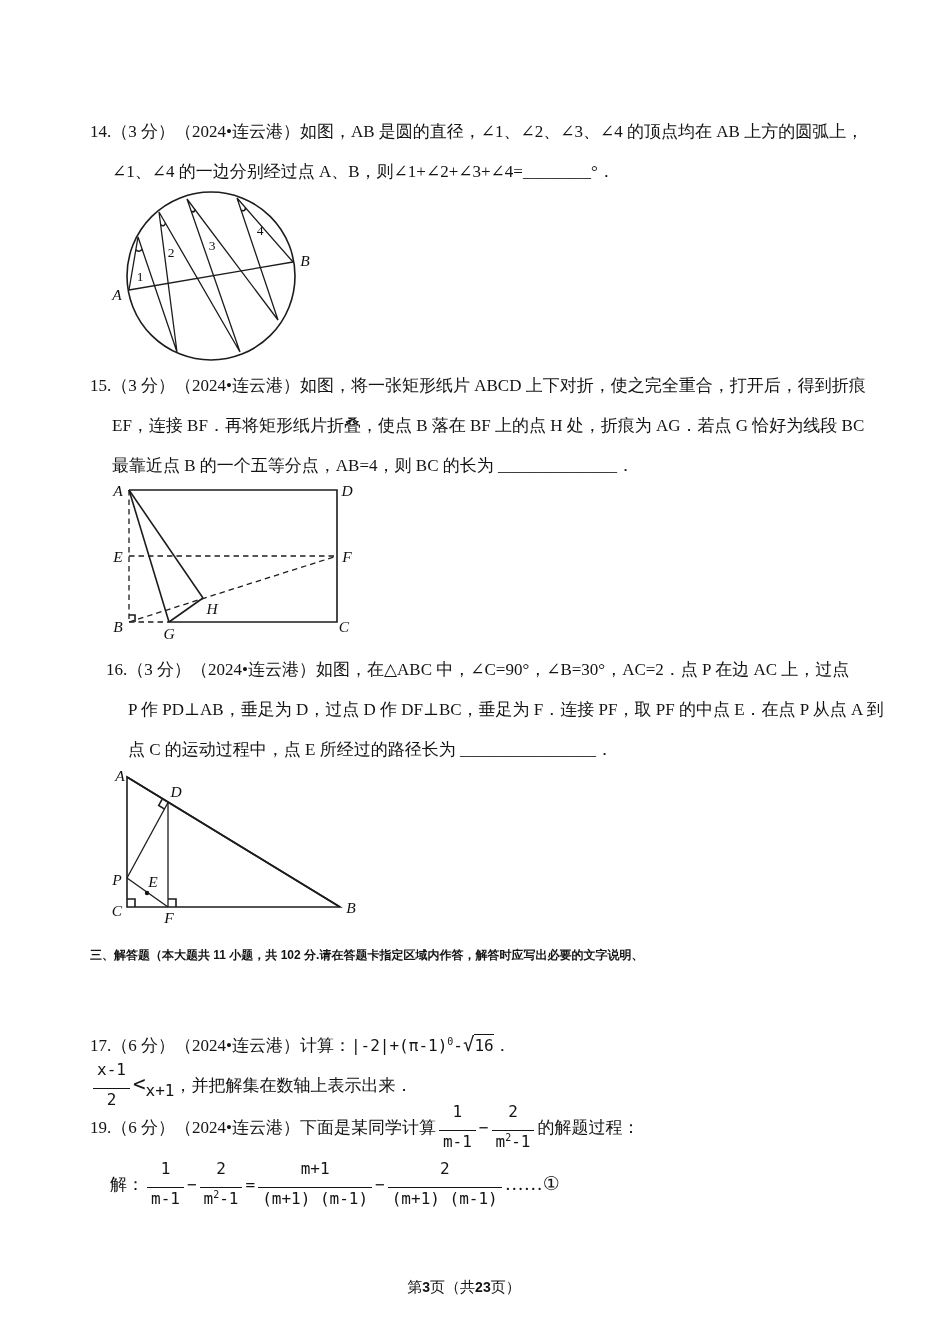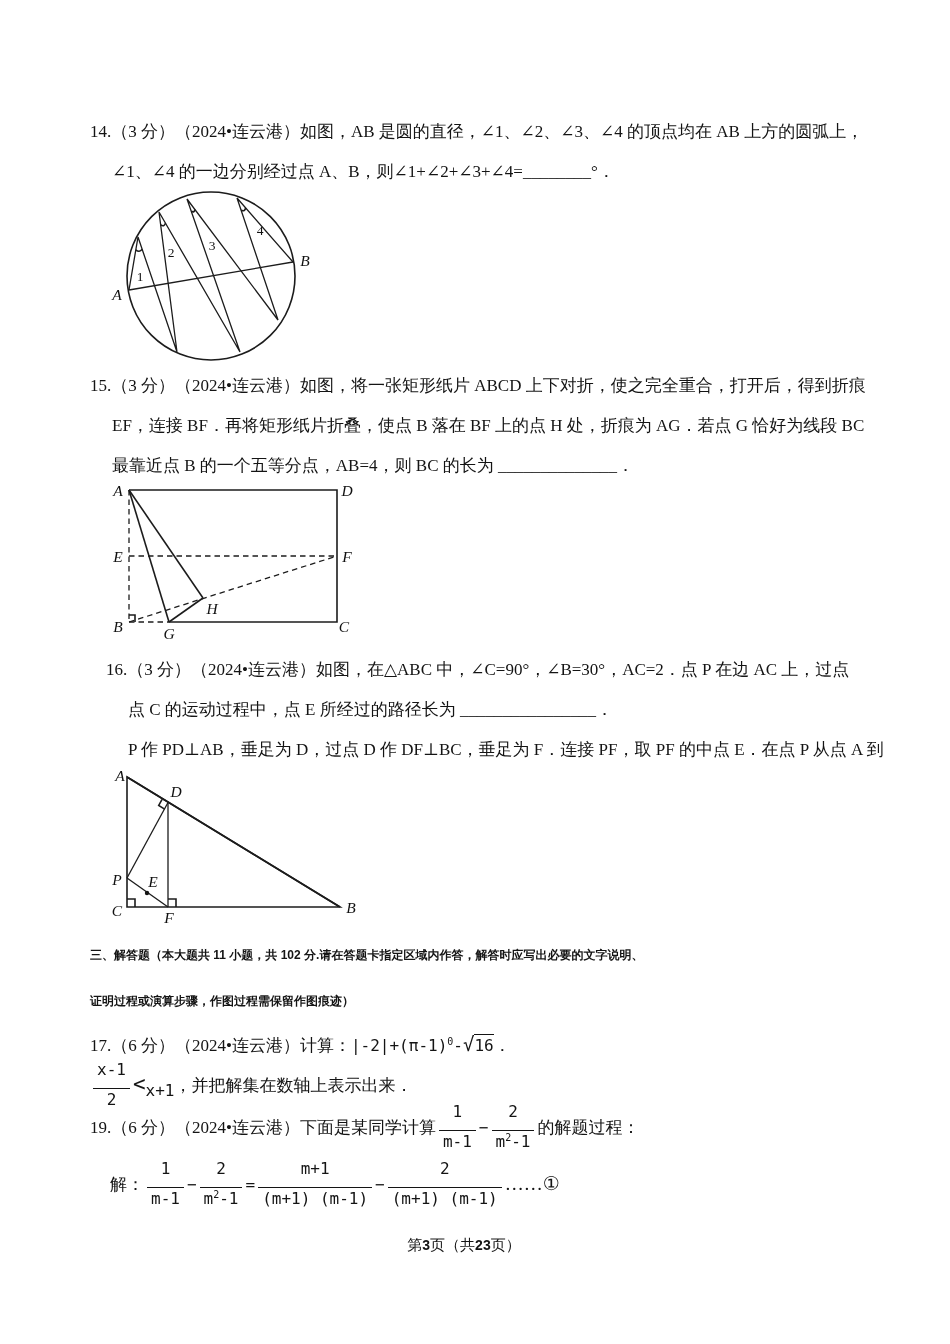--- a/index.html
+++ b/index.html
@@ -23,21 +23,21 @@
   .sqrt .sign { font-size:19px; }
   .sqrt .rad { border-top:1.5px solid #141414; padding-top:1px; }
   .lowered { position:relative; top:5px; }
   .fig { position:absolute; }
   .fig svg { overflow:visible; }
   .stroke { stroke:#1c1c1c; fill:none; stroke-width:1.6; }
   .thin { stroke-width:1.3; }
   .dashed { stroke-dasharray:5.5 4; }
   .flabel { font-family:"Liberation Serif","DejaVu Serif",serif; font-style:italic; font-size:15.5px; fill:#111; }
   .nlabel { font-family:"Liberation Serif","DejaVu Serif",serif; font-size:13.5px; fill:#111; }
-  .footer { position:absolute; top:1236px; left:0; width:928px; text-align:center; font-size:15px; }
+  .footer { position:absolute; top:1278px; left:0; width:928px; text-align:center; font-size:15px; }
   .footer b { font-family:"Liberation Sans","DejaVu Sans",sans-serif; font-size:14px; }
   .sol-indent { padding-left:20px; }
 </style>
 </head>
 <body>
 
 <div class="q" style="top:112px;">
   <div class="q-line">14.（3 分）（2024•连云港）如图，AB 是圆的直径，∠1、∠2、∠3、∠4 的顶点均在 AB 上方的圆弧上，</div>
   <div class="q-line cont"><span>∠1、∠4 的一边分别经过点 A、B，则∠1+∠2+∠3+∠4=</span><span class="blank">________</span><span>°．</span></div>
 </div>
@@ -86,22 +86,22 @@
     <text class="flabel" x="239" y="80" text-anchor="middle">F</text>
     <text class="flabel" x="10" y="150" text-anchor="middle">B</text>
     <text class="flabel" x="236" y="150" text-anchor="middle">C</text>
     <text class="flabel" x="61" y="157" text-anchor="middle">G</text>
     <text class="flabel" x="104" y="132" text-anchor="middle">H</text>
   </svg>
 </div>
 
 <div class="q" style="top:650px;margin-left:16px;">
   <div class="q-line">16.（3 分）（2024•连云港）如图，在△ABC 中，∠C=90°，∠B=30°，AC=2．点 P 在边 AC 上，过点</div>
+  <div class="q-line cont">P 作 PD⊥AB，垂足为 D，过点 D 作 DF⊥BC，垂足为 F．连接 PF，取 PF 的中点 E．在点 P 从点 A 到</div>
   <div class="q-line cont"><span>点 C 的运动过程中，点 E 所经过的路径长为 </span><span class="blank">________________</span><span>．</span></div>
-  <div class="q-line cont">P 作 PD⊥AB，垂足为 D，过点 D 作 DF⊥BC，垂足为 F．连接 PF，取 PF 的中点 E．在点 P 从点 A 到</div>
 </div>
 
 <div class="fig" style="left:103px; top:765px;">
   <svg width="275" height="165" viewBox="0 0 275 165">
     <polygon class="stroke" points="24,12 24,142 237,142"></polygon>
     <line class="stroke" x1="24" y1="12" x2="237" y2="142"></line>
     <line class="stroke thin" x1="24" y1="113" x2="65" y2="37.5"></line>
     <line class="stroke thin" x1="65" y1="37.5" x2="65" y2="142"></line>
     <line class="stroke thin" x1="24" y1="113" x2="65" y2="142"></line>
     <polyline class="stroke" stroke-width="1" points="24,134 32,134 32,142"></polyline>
@@ -113,21 +113,20 @@
     <text class="flabel" x="14" y="120" text-anchor="middle">P</text>
     <text class="flabel" x="50" y="122" text-anchor="middle">E</text>
     <text class="flabel" x="14" y="151" text-anchor="middle">C</text>
     <text class="flabel" x="66" y="158" text-anchor="middle">F</text>
     <text class="flabel" x="248" y="148" text-anchor="middle">B</text>
   </svg>
 </div>
 
 <div class="q heading" style="top:932px;">
   <div class="q-line">三、解答题（本大题共 11 小题，共 102 分.请在答题卡指定区域内作答，解答时应写出必要的文字说明、</div>
-  <div class="q-line">证明过程或演算步骤，作图过程需保留作图痕迹）</div>
 </div>
 
 <div class="q" style="top:1024px; line-height:36px;">
   <div class="q-line">
     <span>17.（6 分）（2024•连云港）计算：</span><span class="fm"><span>|-2|+(π-1)</span><sup>0</sup><span>-</span><span class="sqrt"><span class="sign">√</span><span class="rad">16</span></span></span><span>．</span>
   </div>
 </div>
 
 <div class="q" style="top:1058px; line-height:52px;">
   <div class="q-line">

